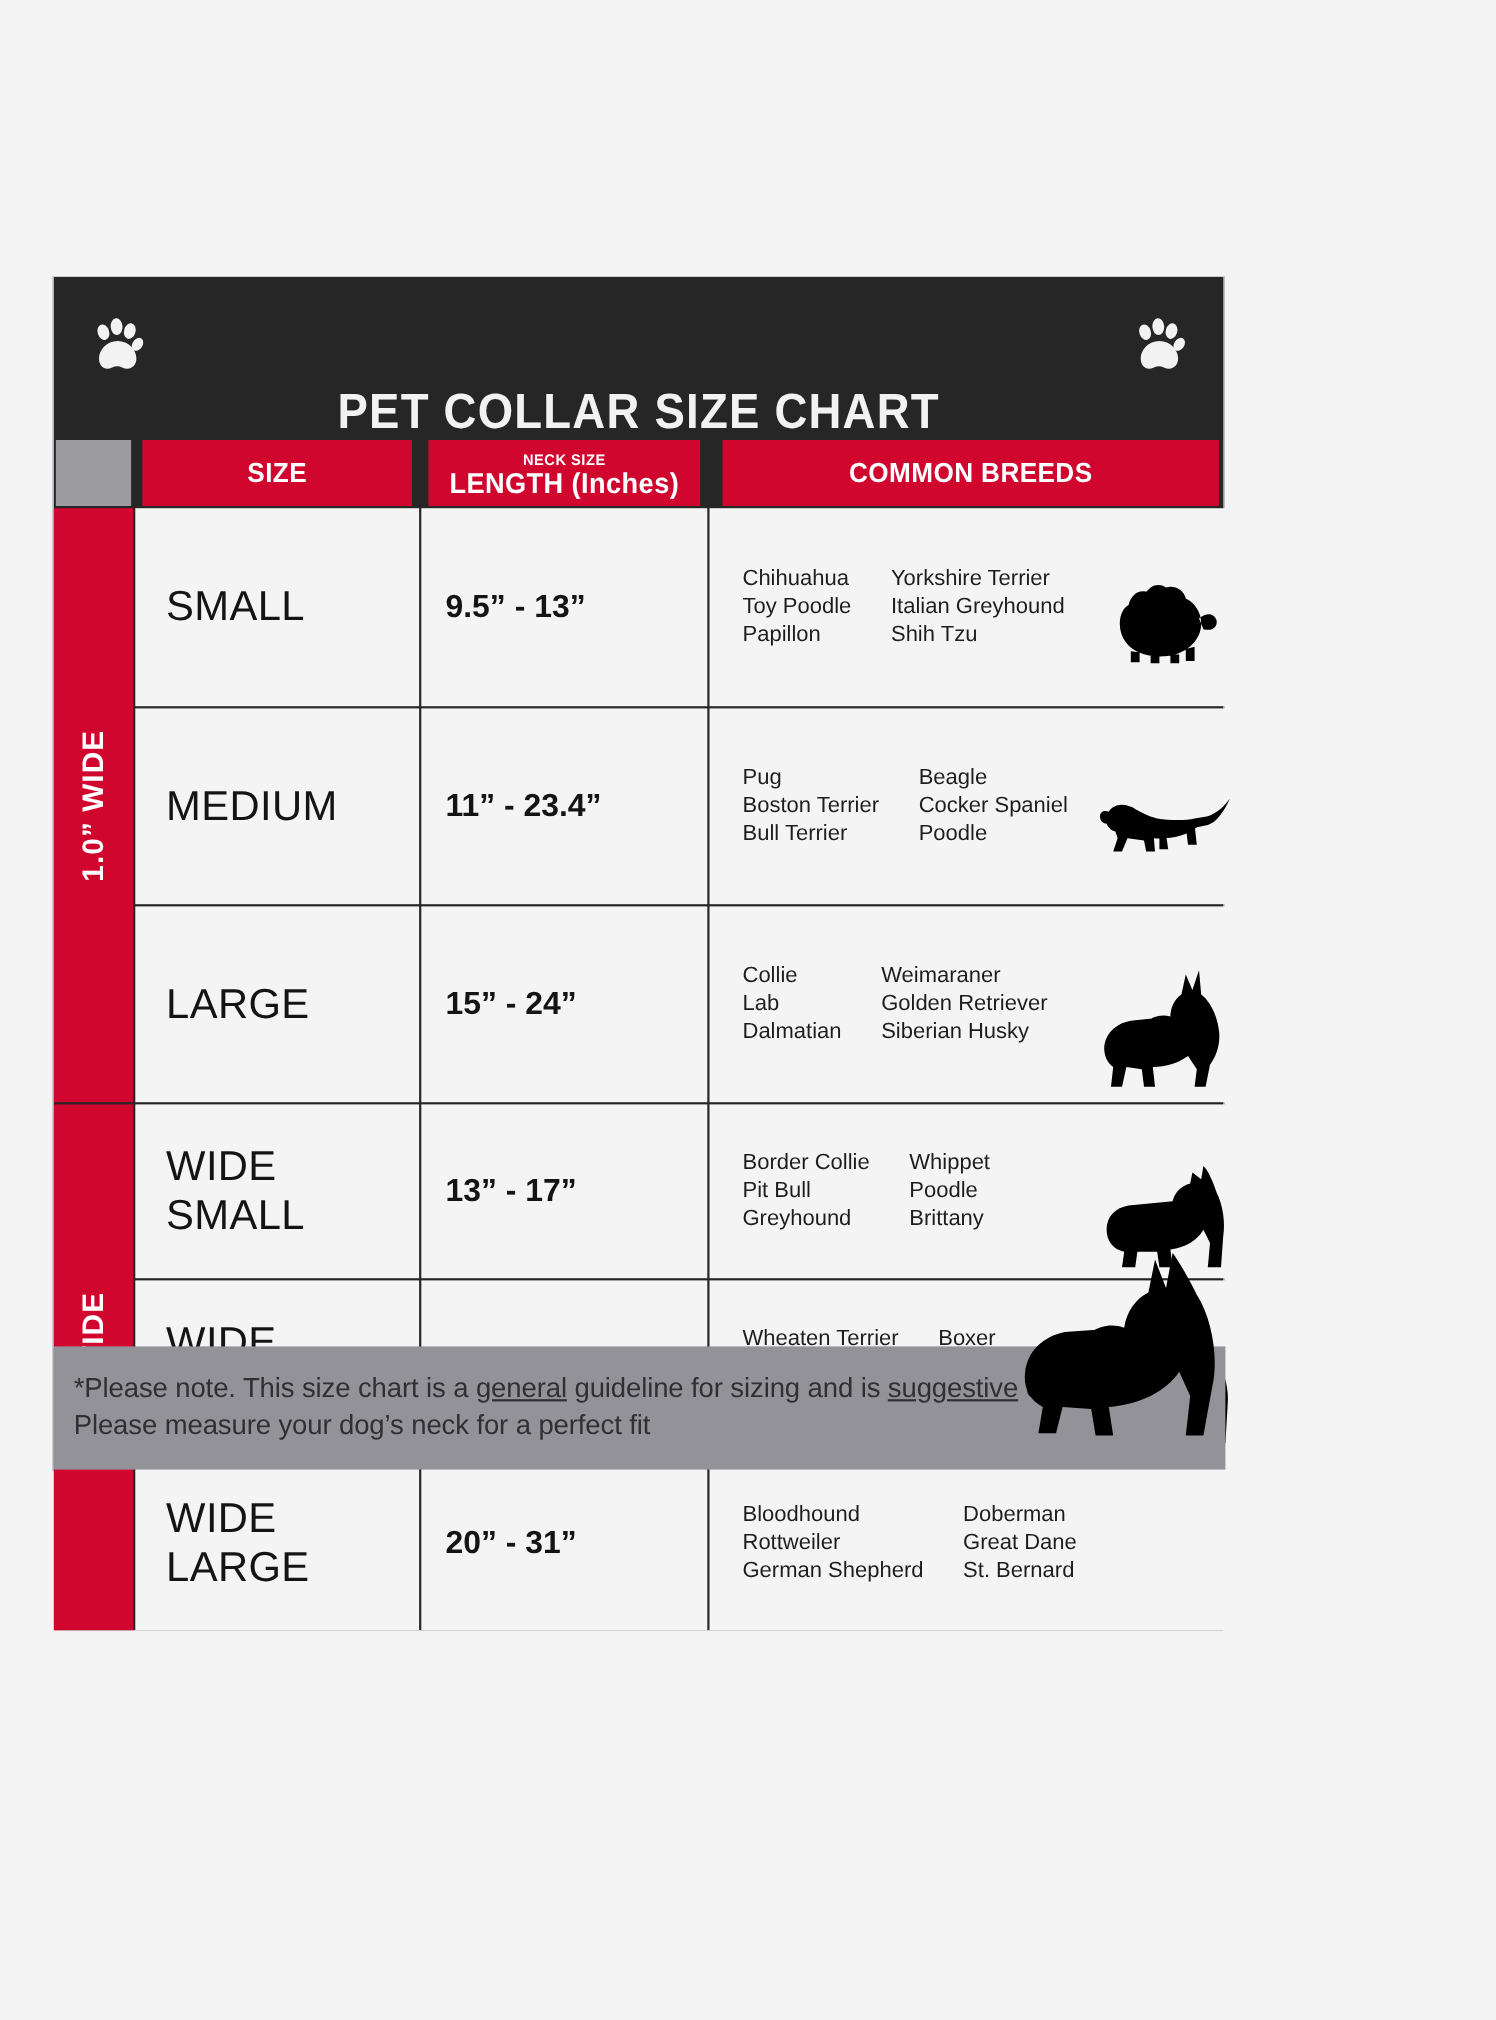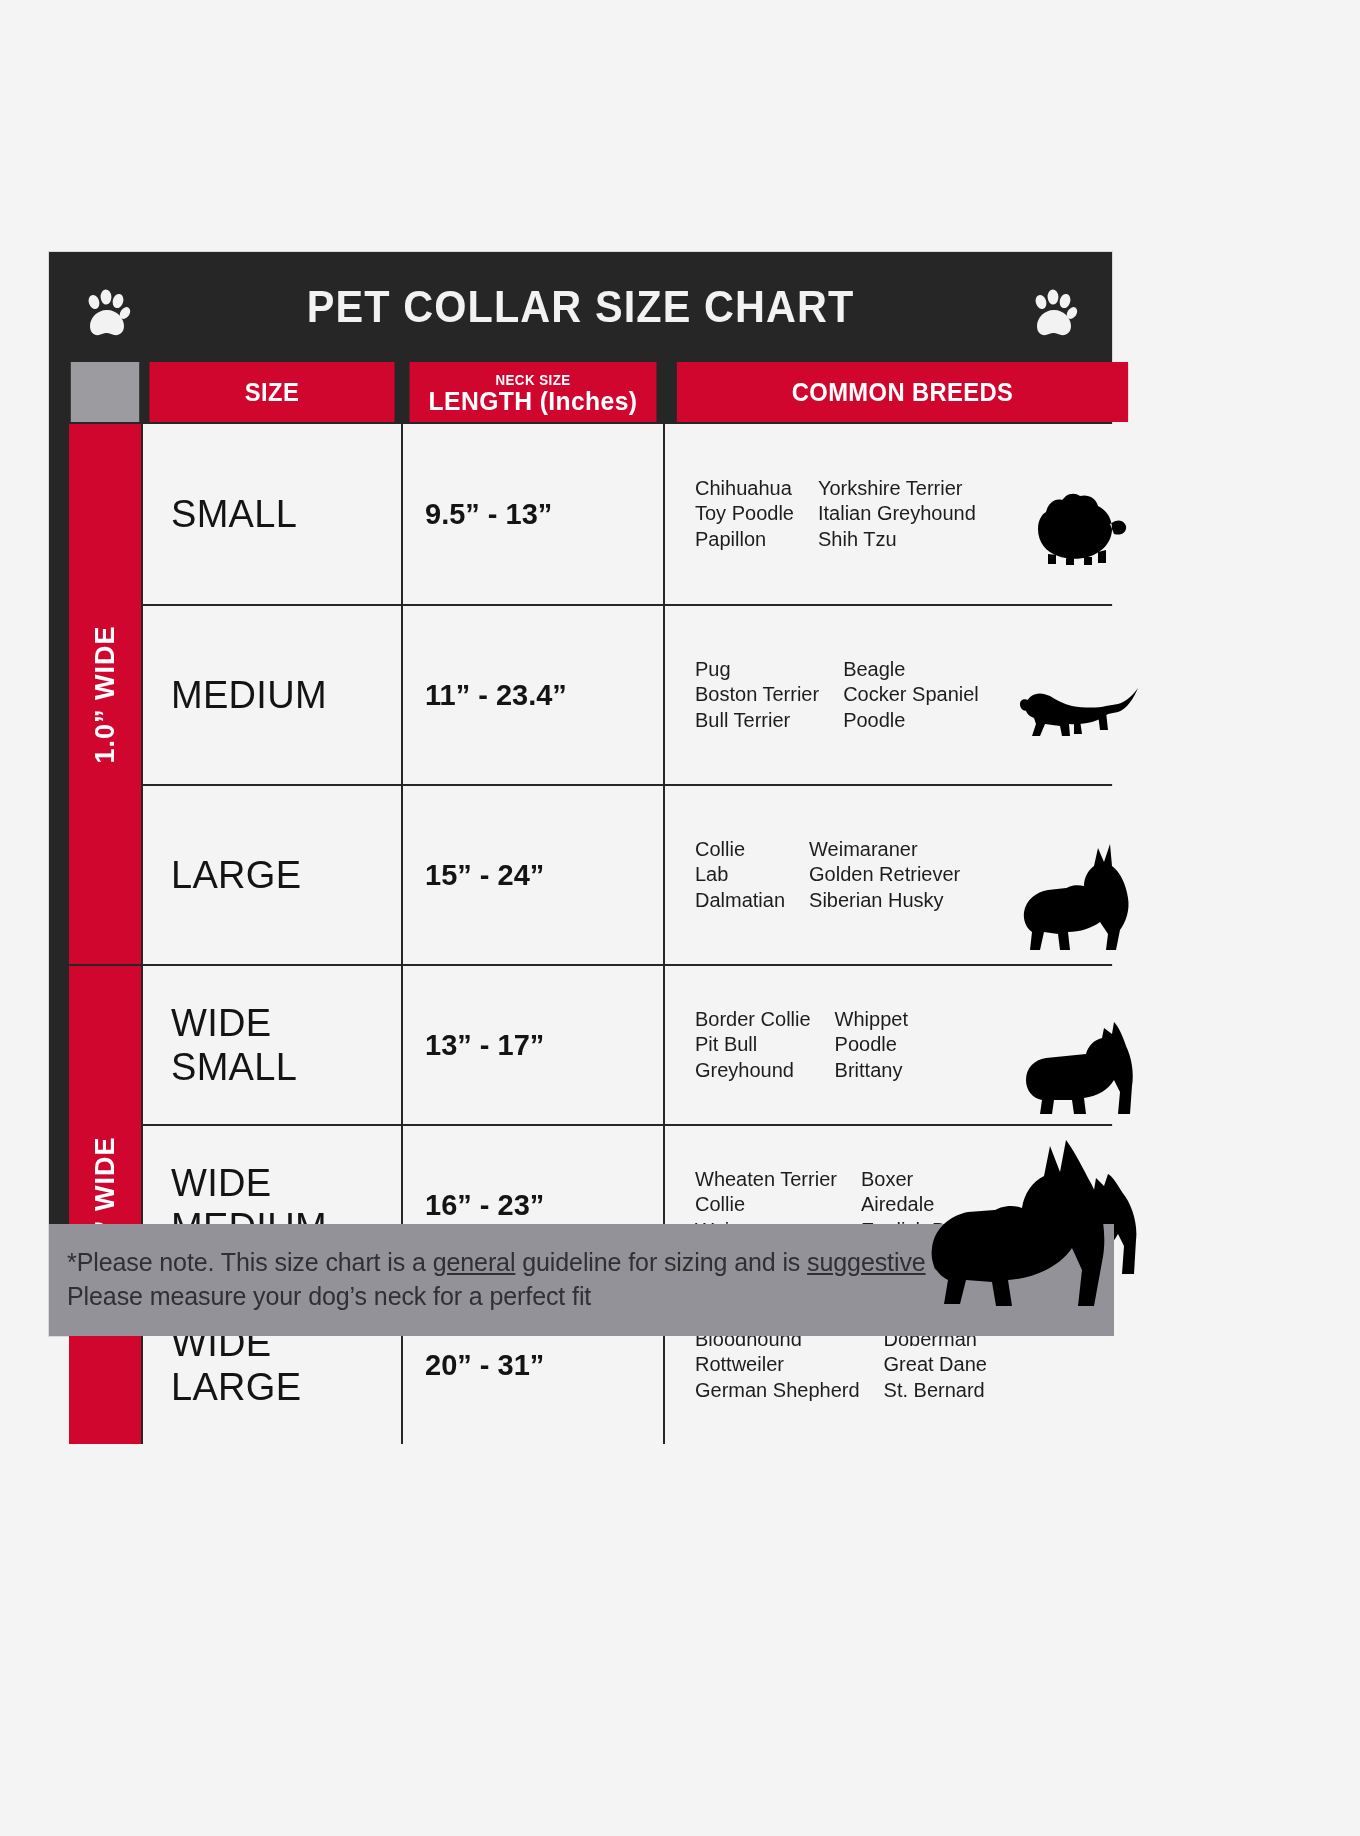--- a/index.html
+++ b/index.html
@@ -25,24 +25,24 @@
     top: 251px;
     width: 1065px;
     height: 1086px;
     background: #262626;
     border: 1px solid #d9d9dc;
   }
 
   
   .titlebar {
     position: relative;
-    height: 110px;
+    height: 148px;
     background: #262626;
     display: flex;
-    align-items: center;
+    align-items: flex-end;
     justify-content: center;
   }
   .title-text {
     color: #f2f2f2;
     font-size: 45px;
     font-weight: bold;
     letter-spacing: 1.2px;
     transform: scaleX(0.92);
     font-family: "Liberation Sans", sans-serif;
   }
@@ -52,21 +52,20 @@
     height: 52px;
   }
   .paw.left  { left: 32px;  top: 36px; }
   .paw.right { right: 32px; top: 36px; }
 
   
   .table-wrap {
     position: relative;
     background: #262626;
     padding: 0 0 0 0;
-    margin-left: 20px;
   }
 
   .grid {
     display: grid;
     grid-template-columns: 72px 258px 260px 475px;
     gap: 2px;
     background: #262626;
     padding: 0 0 0 0;
   }
 
@@ -147,21 +146,21 @@
     justify-content: flex-start;
     padding-left: 22px;
   }
   .cell.breeds {
     position: relative;
     padding: 0;
     overflow: visible;
   }
   .breed-cols {
     display: flex;
-    gap: 24px;
+    gap: 36px;
     padding-left: 30px;
     width: 100%;
   }
   .breed-col {
     font-size: 20px;
     line-height: 1.28;
     color: #1d1d1d;
     white-space: nowrap;
   }
   .breed-col div { }

